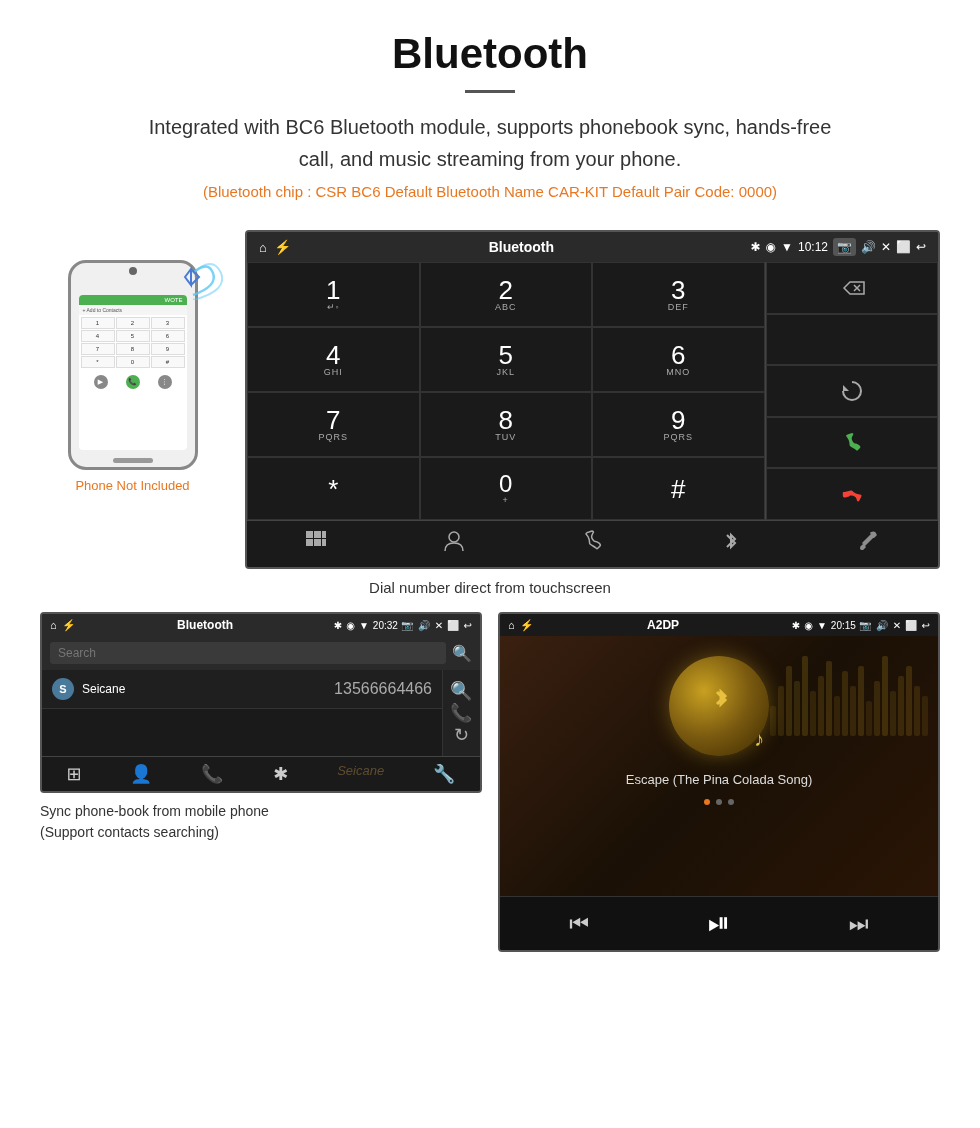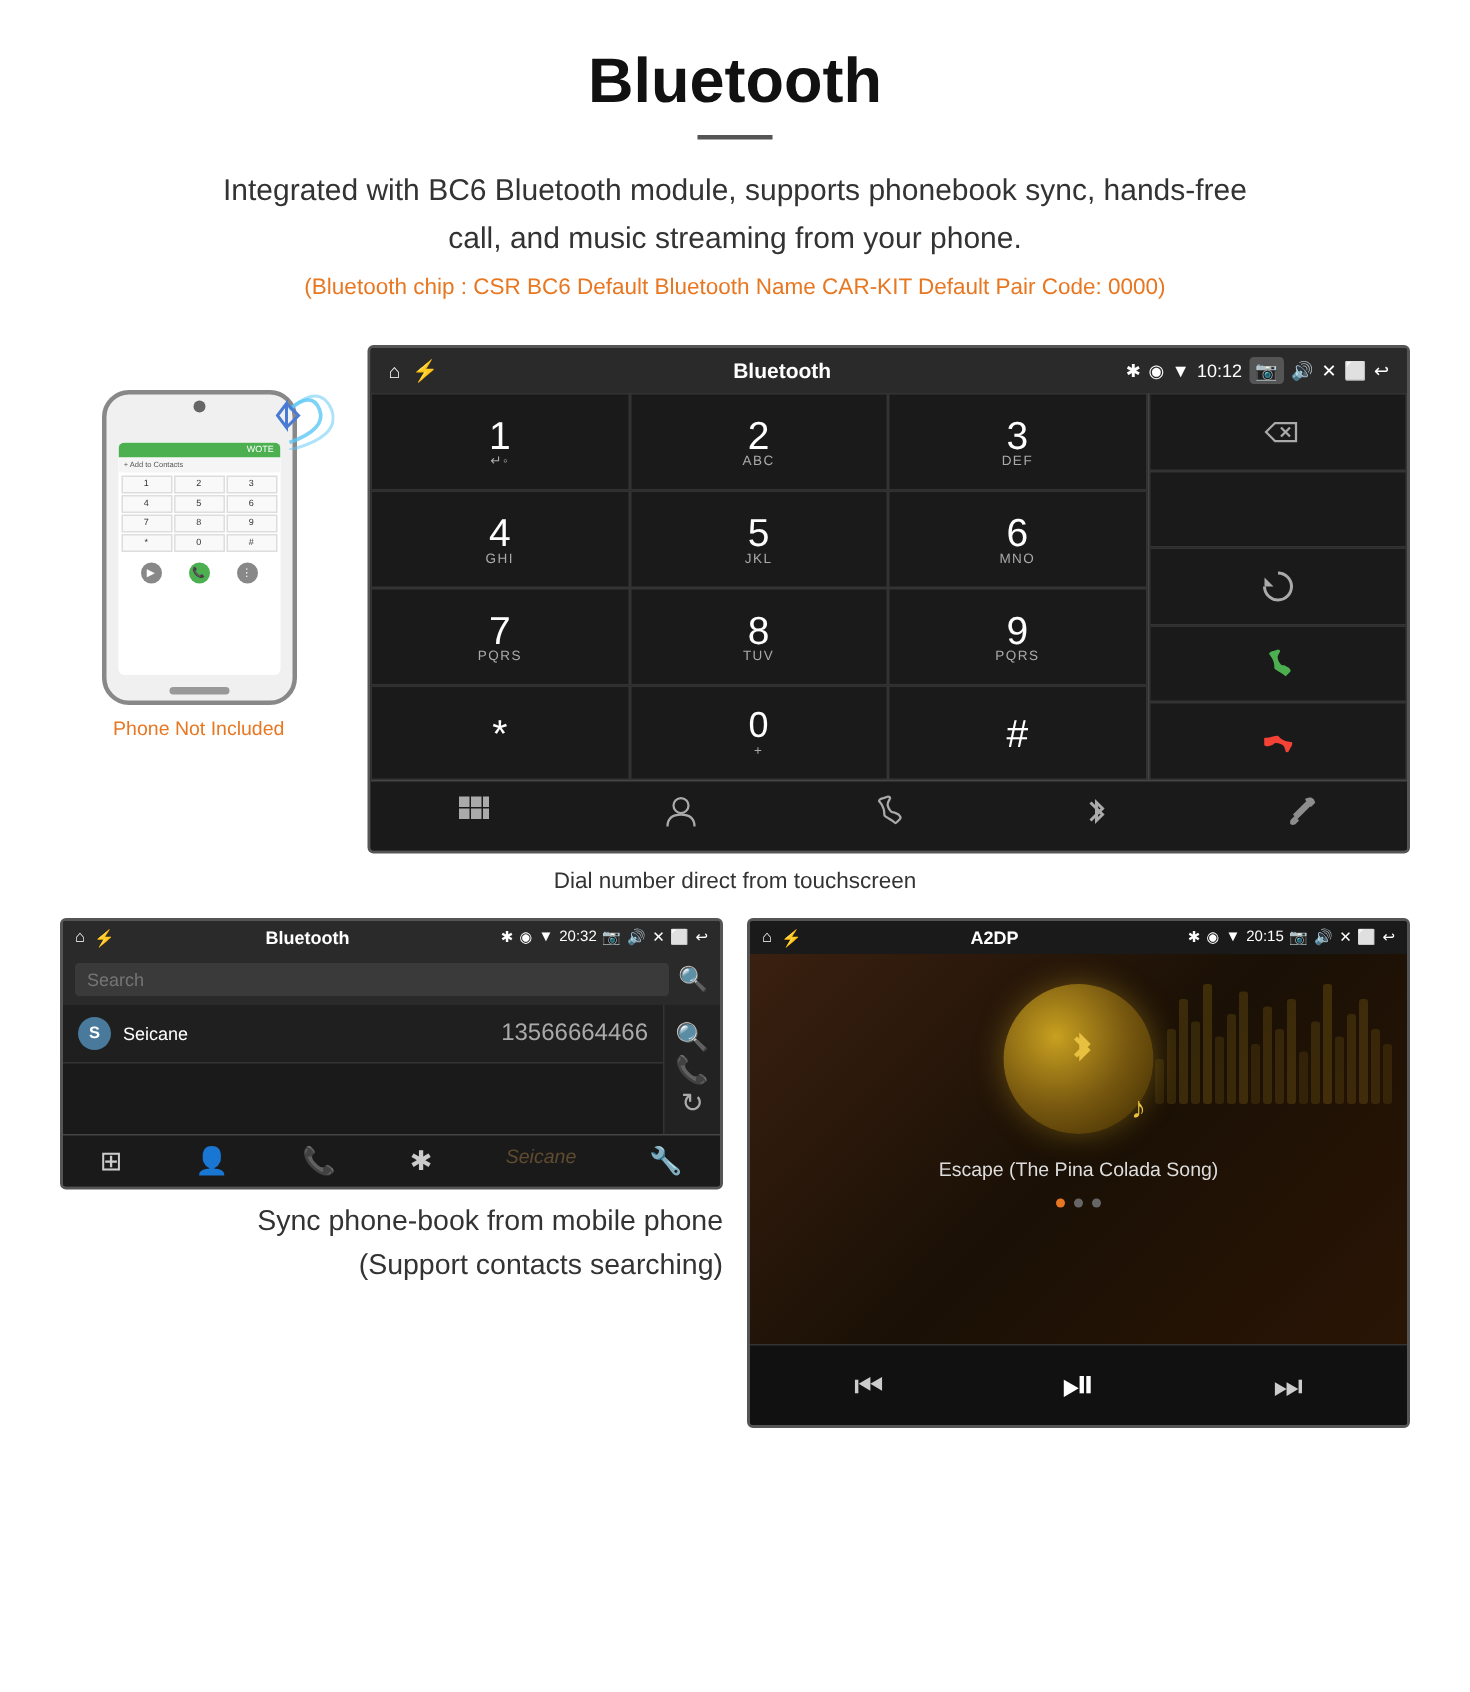--- a/index.html
+++ b/index.html
@@ -237,22 +237,22 @@
       display: grid;
       grid-template-columns: 1fr 1fr;
       gap: 16px;
       margin-top: 10px;
     }
     .bottom-screen-block {
       display: flex;
       flex-direction: column;
     }
     .bottom-screen-caption {
-      text-align: right;
-      font-size: 19px;
+      text-align: left;
+      font-size: 14px;
       color: #333;
       margin-top: 8px;
       line-height: 1.5;
     }
 
     
     .pb-screen {
       border: 2px solid #555;
       border-radius: 4px;
       overflow: hidden;

